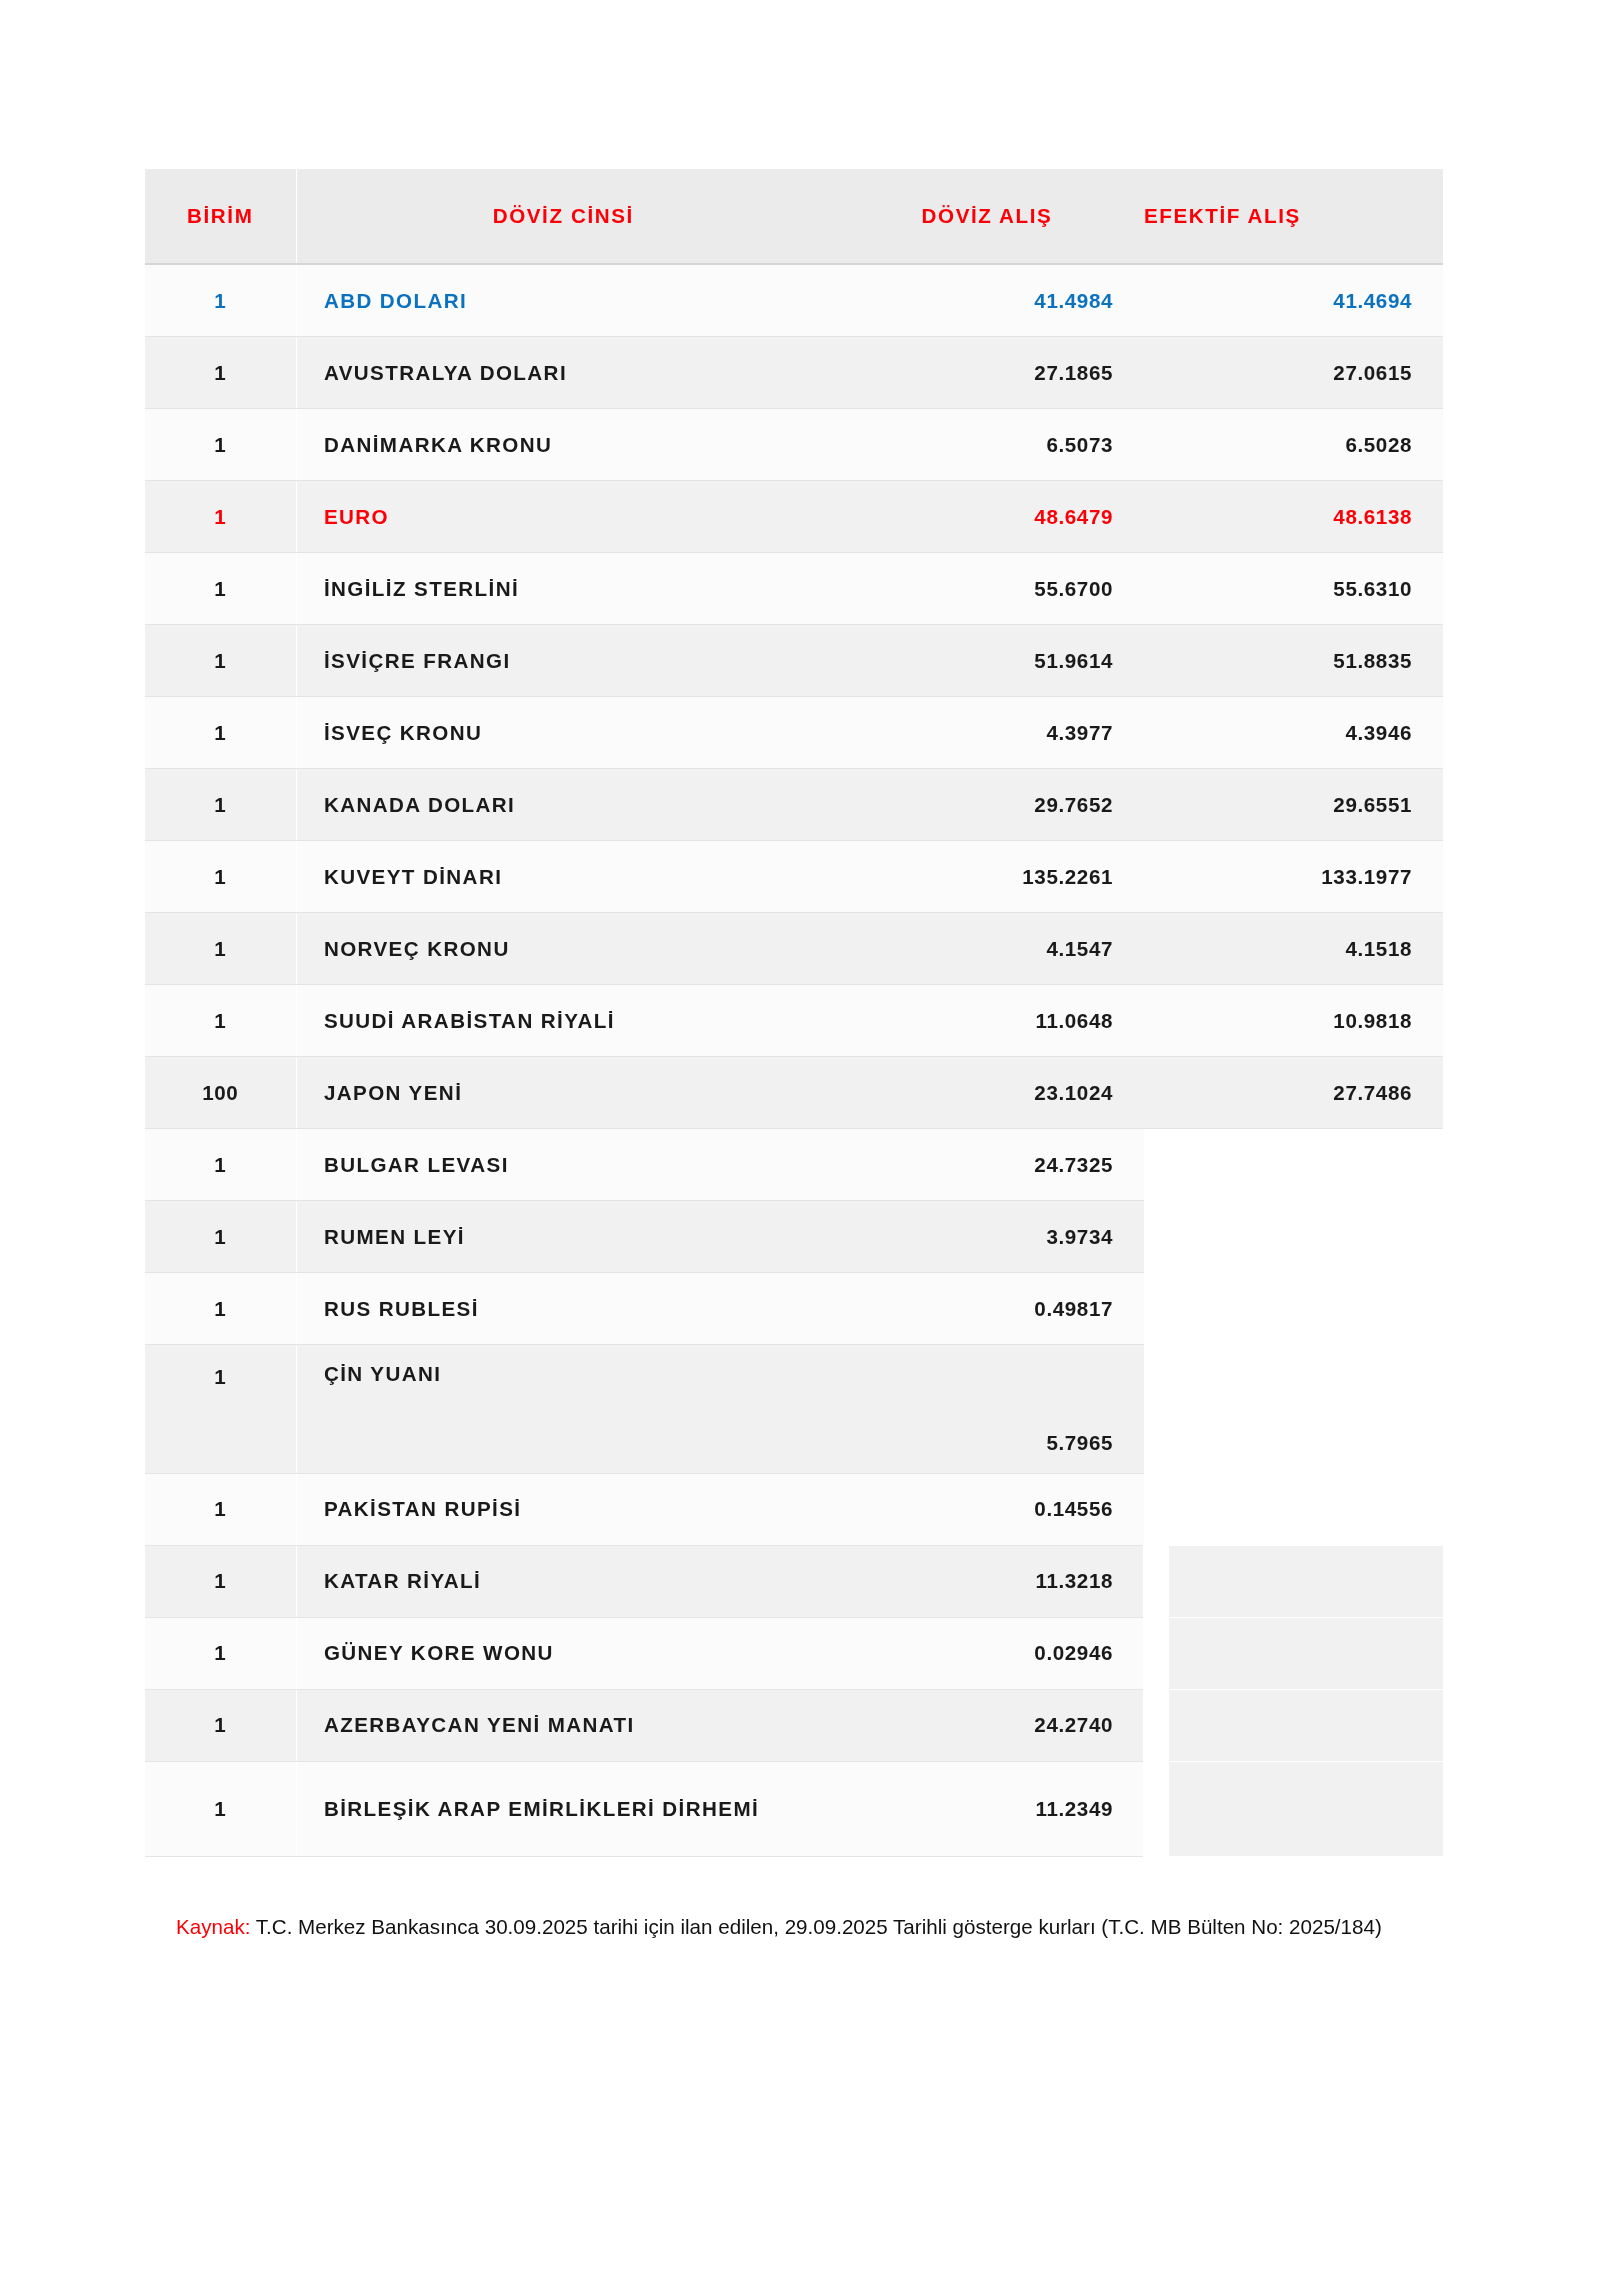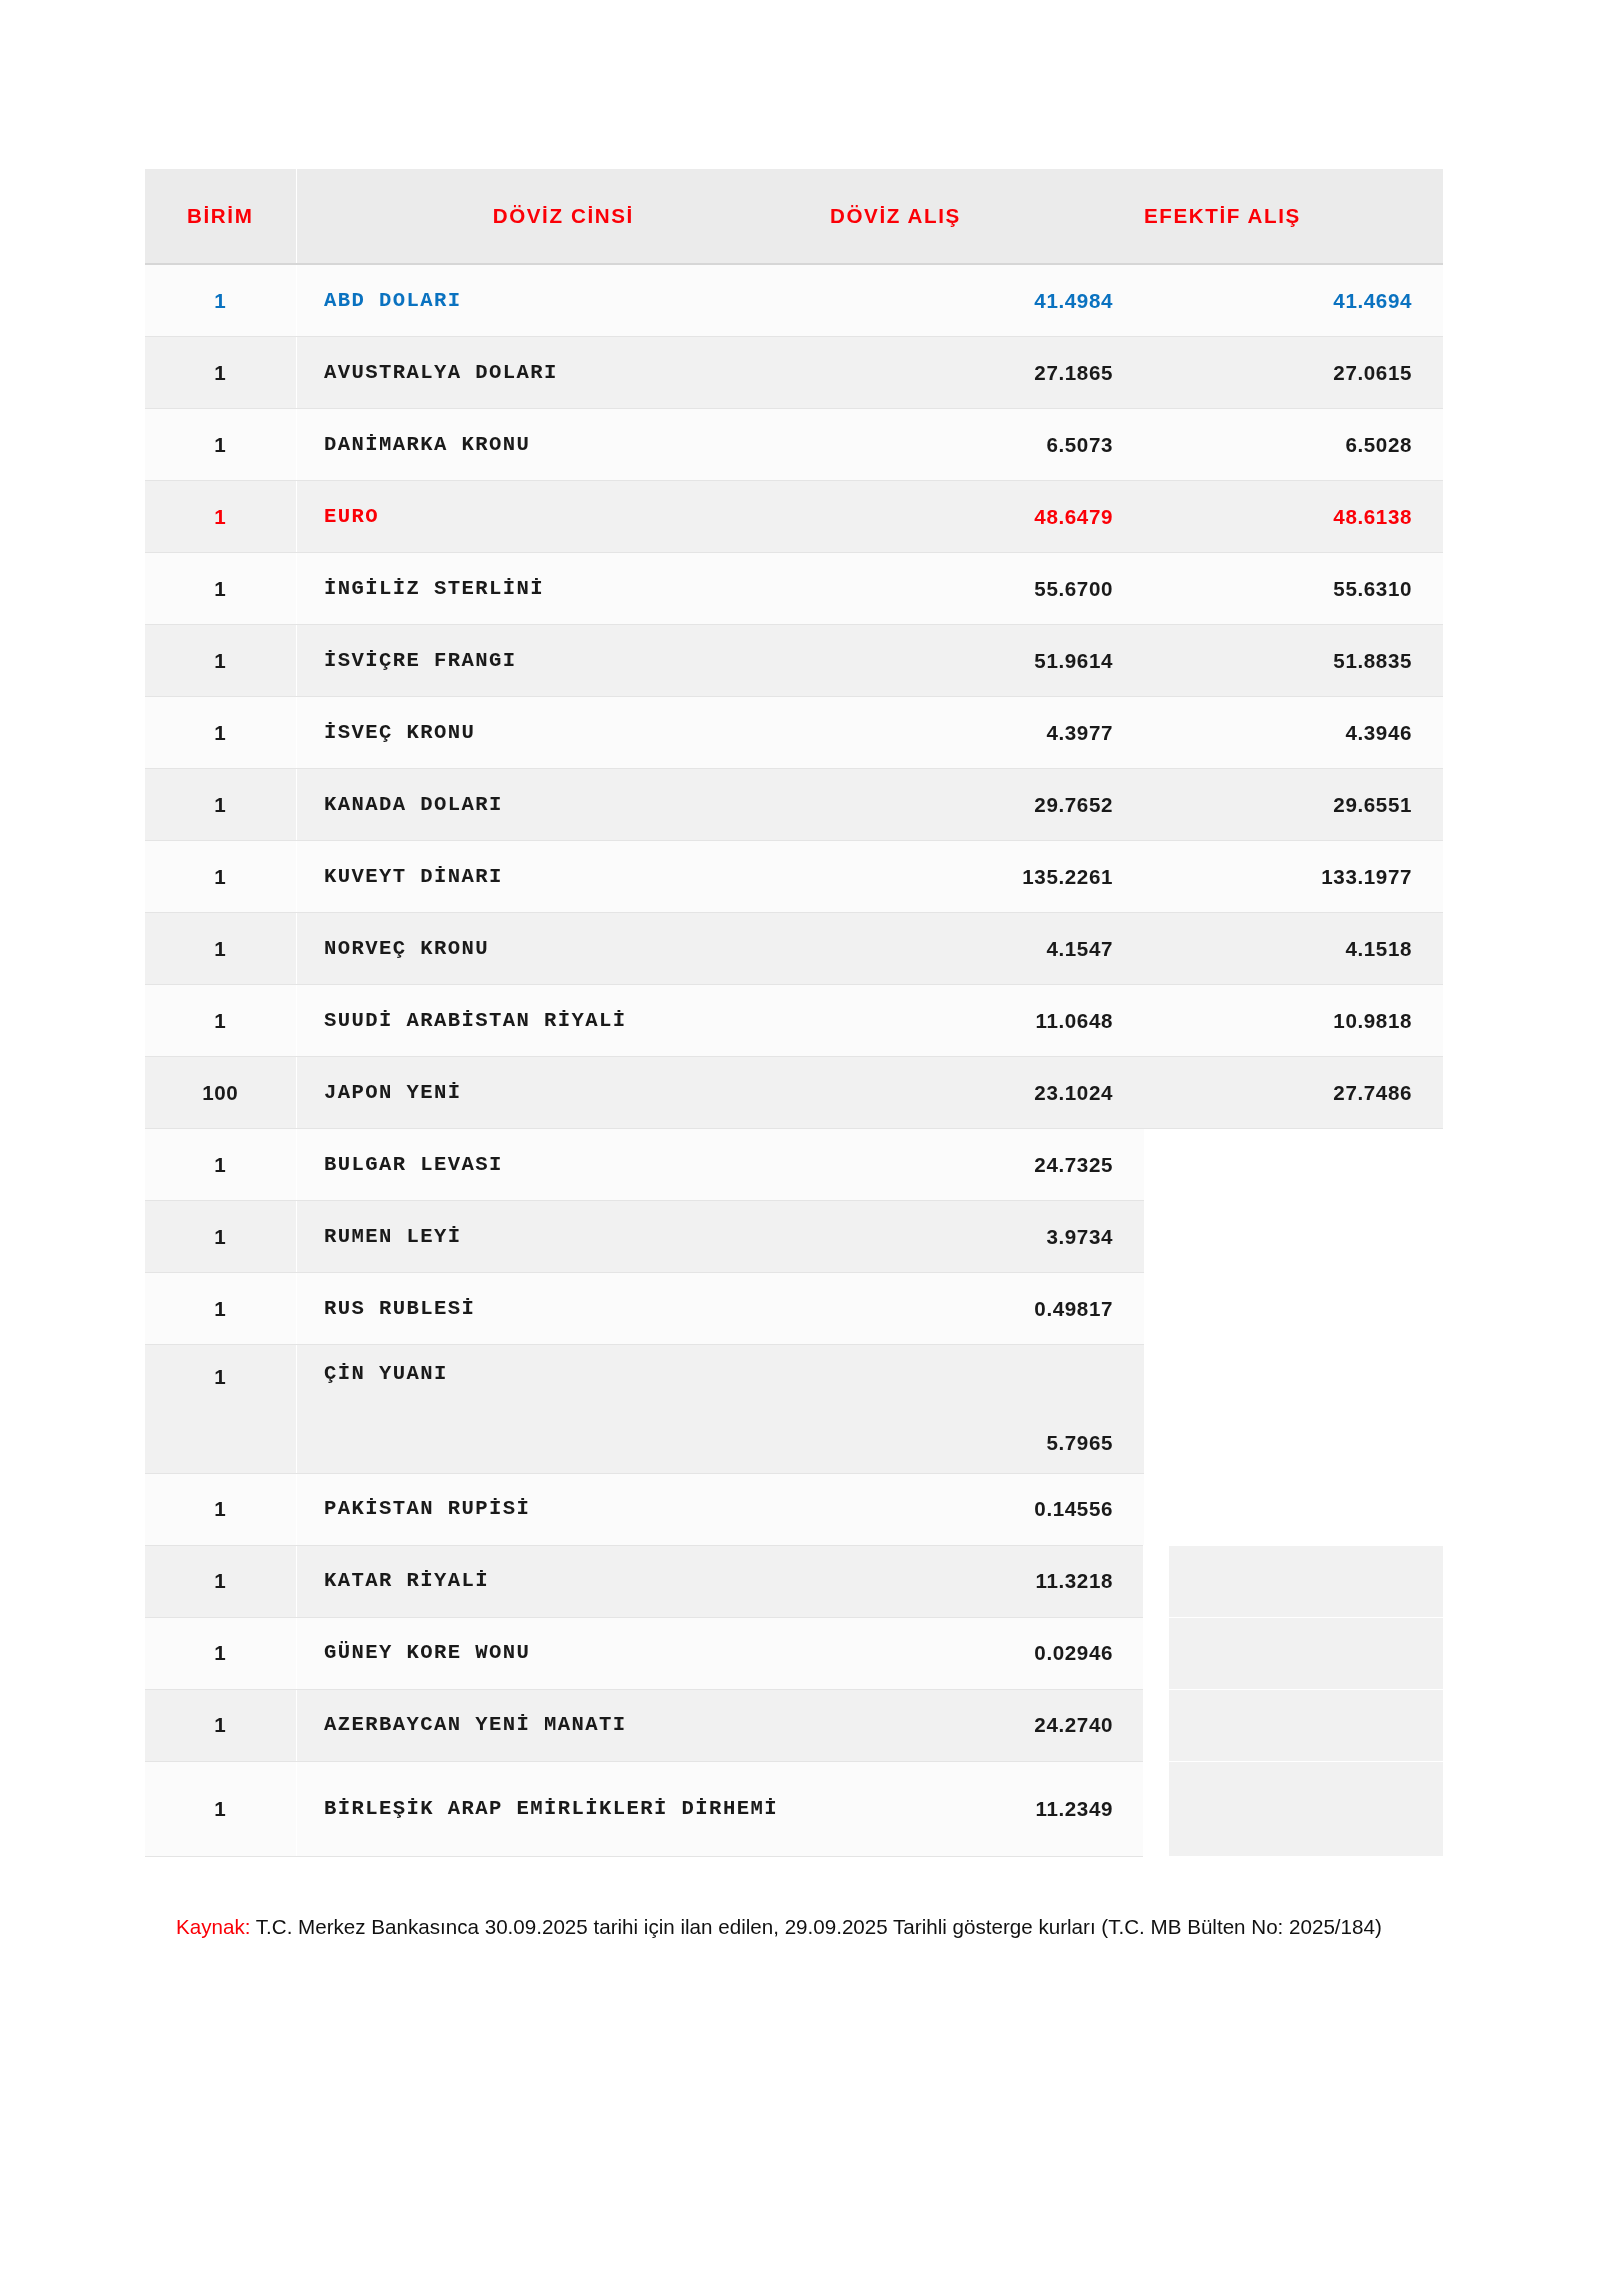--- a/index.html
+++ b/index.html
@@ -51,21 +51,21 @@
     vertical-align: middle;
     padding: 0;
     border: 0;
     border-bottom: 2px solid #d6d6d6;
     text-align: center;
   }
   thead th.h-birim {
     border-right: 1px solid #ffffff;
   }
   thead th.h-cinsi   { text-align: center; }
-  thead th.h-doviz   { text-align: left; }
+  thead th.h-doviz   { text-align: center; }
   thead th.h-efektif { text-align: left; }
 
   tbody tr td {
     font-size: 20.6px;
     font-weight: bold;
     color: #1a1a1a;
     height: 71px;
     padding: 0;
     border: 0;
     border-bottom: 1px solid #e4e4e4;
@@ -77,21 +77,20 @@
   td.u {
     text-align: center;
     letter-spacing: 0.5px;
     border-right: 1px solid #ffffff;
   }
   td.n {
     text-align: left;
     padding-left: 27.4px;
     letter-spacing: 1.4px;
     line-height: 1.42;
-    font-family: Liberation Mono, monospace;
   }
   td.v {
     text-align: right;
     padding-right: 31px;
     letter-spacing: 0.6px;
   }
   td.e {
     text-align: right;
     padding-right: 31px;
     letter-spacing: 0.6px;

